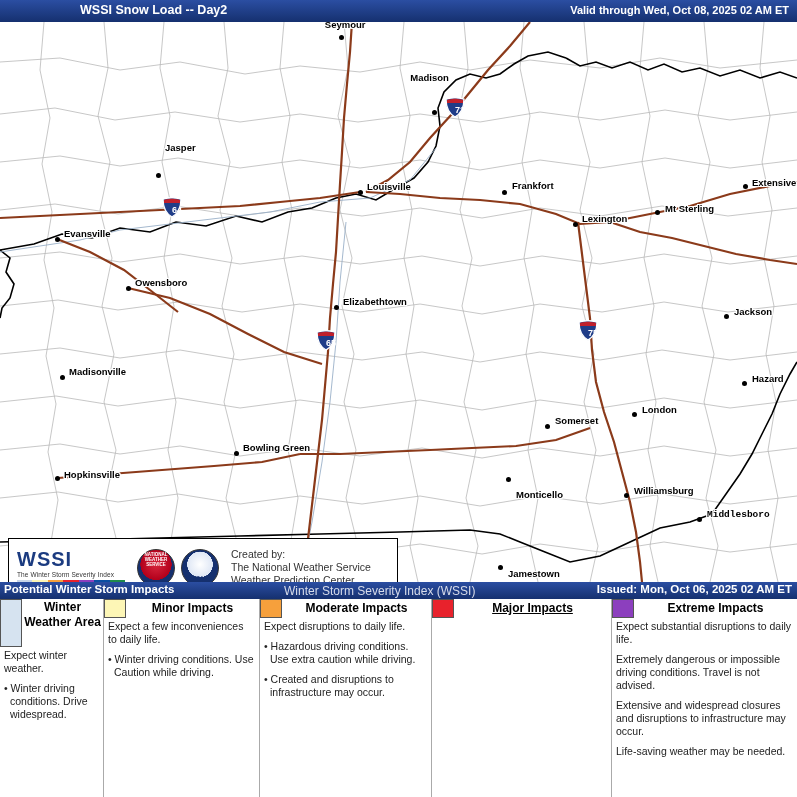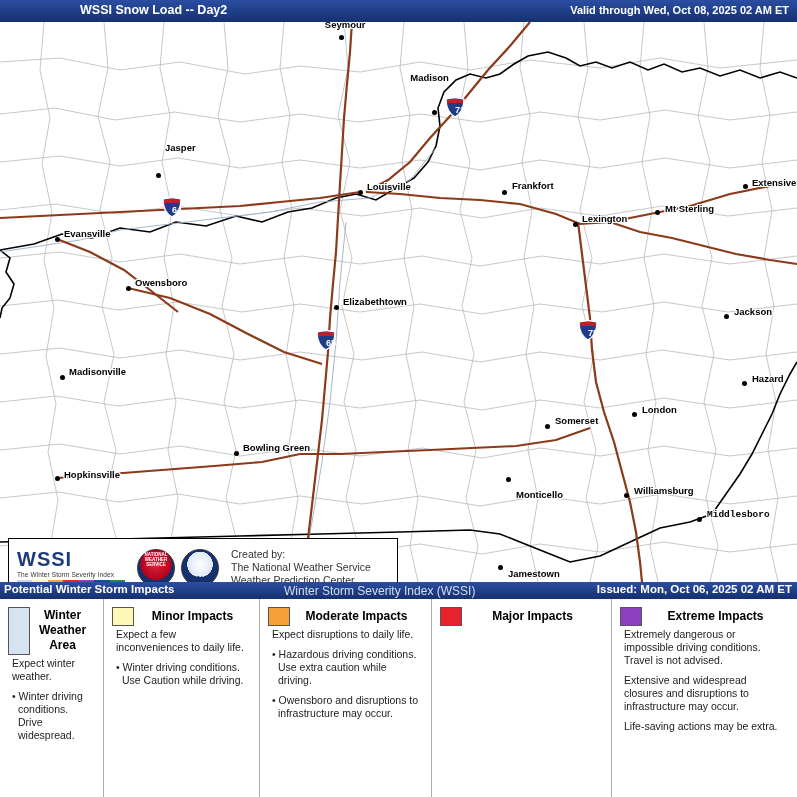--- a/index.html
+++ b/index.html
@@ -159,21 +159,21 @@
     position: absolute;
     left: 0; top: 599px;
     width: 797px; height: 198px;
     display: flex;
     background: #fff;
   }
   .legend-col {
     position: relative;
     border-right: 1px solid #aaa;
     box-sizing: border-box;
-    padding: 8px;
+    padding: 0;
   }
   .legend-col:last-child { border-right: none; }
   .legend-col .swatch-row {
     display: flex;
     align-items: stretch;
     height: 19px;
   }
   .legend-col .swatch {
     width: 22px;
     border: 1px solid #555;
@@ -399,35 +399,36 @@
         </div>
       </div>
       <div class="legend-col" style="width: 172px;">
         <div class="swatch-row">
           <div class="swatch" style="background: rgb(246, 160, 60);"></div>
           <div class="cat-title">Moderate Impacts</div>
         </div>
         <div class="legend-body">
           <p>Expect disruptions to daily life.</p>
           <p style="padding-left: 6px; text-indent: -6px;">• Hazardous driving conditions. Use extra caution while driving.</p>
-          <p style="padding-left: 6px; text-indent: -6px;">• Owensboro and disruptions to infrastructure may occur.</p>
-        </div>
-      </div>
-      <div class="legend-col" style="width: 180px;">
+          <p style="padding-left: 6px; text-indent: -6px;">• Created and disruptions to infrastructure may occur.</p>
+        </div>
+      </div>
+      <div class="legend-col" style="width: 180px; text-decoration: underline;">
         <div class="swatch-row">
           <div class="swatch" style="background: rgb(232, 34, 44);"></div>
           <div class="cat-title">Major Impacts</div>
         </div>
       </div>
       <div class="legend-col" style="width: 185px;">
         <div class="swatch-row">
           <div class="swatch" style="background: rgb(140, 63, 190);"></div>
           <div class="cat-title">Extreme Impacts</div>
         </div>
         <div class="legend-body">
+          <p>Expect substantial disruptions to daily life.</p>
           <p>Extremely dangerous or impossible driving conditions. Travel is not advised.</p>
           <p>Extensive and widespread closures and disruptions to infrastructure may occur.</p>
-          <p>Life-saving actions may be extra.</p>
+          <p>Life-saving weather may be needed.</p>
         </div>
       </div>
     </div>
 
 </div>
 
 </body></html>

